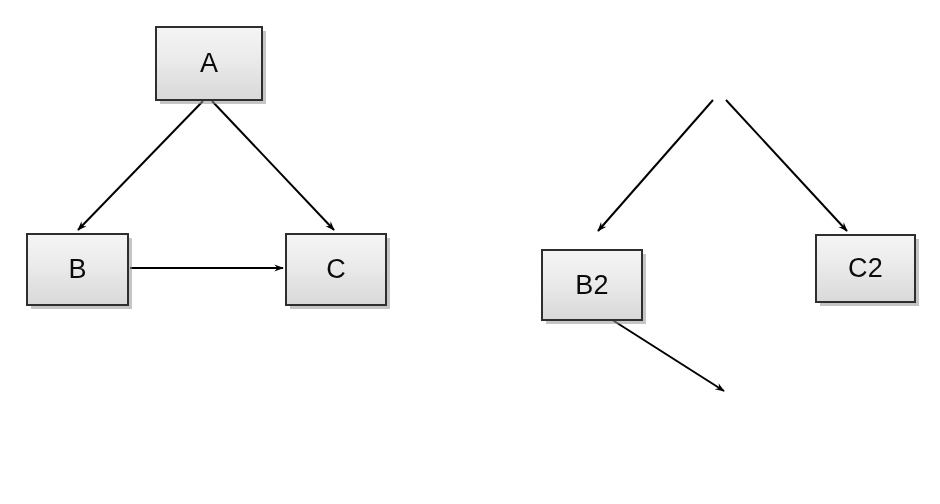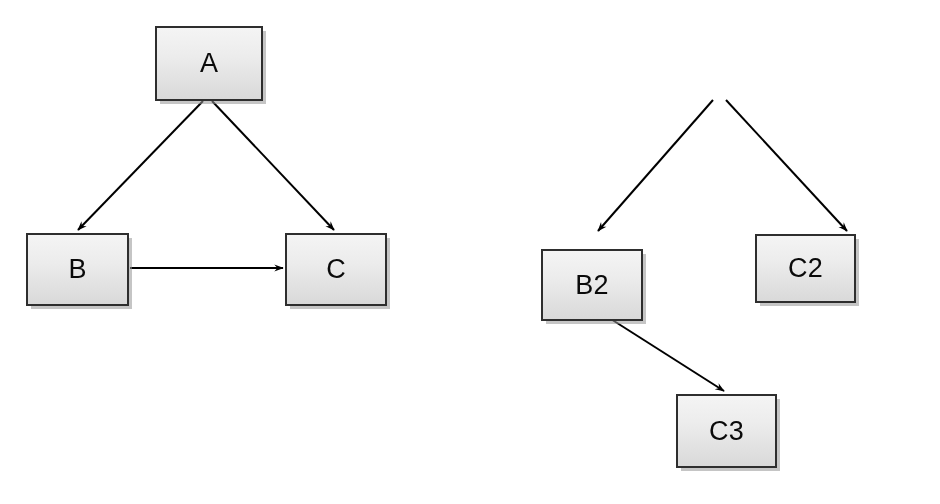--- a/index.html
+++ b/index.html
@@ -80,21 +80,18 @@
 
   <div class="node" style="left:285px; top:233px; width:102px; height:73px;">
     <span class="node-label">C</span>
   </div>
 
 
   <div class="node" style="left:541px; top:234px; width:102px; height:72px;margin-top:15px;">
     <span class="node-label">B2</span>
   </div>
 
-  <div class="node" style="left:755px; top:234px; width:101px; height:69px;">
+  <div class="node" style="left:815px; top:234px; width:101px; height:69px;">
     <span class="node-label">C2</span>
   </div>
 
-  <div class="node" style="left:676px; top:394px; width:101px; height:74px;">
-    <span class="node-label">C3</span>
-  </div>
 
 </div>
 
 </body></html>

